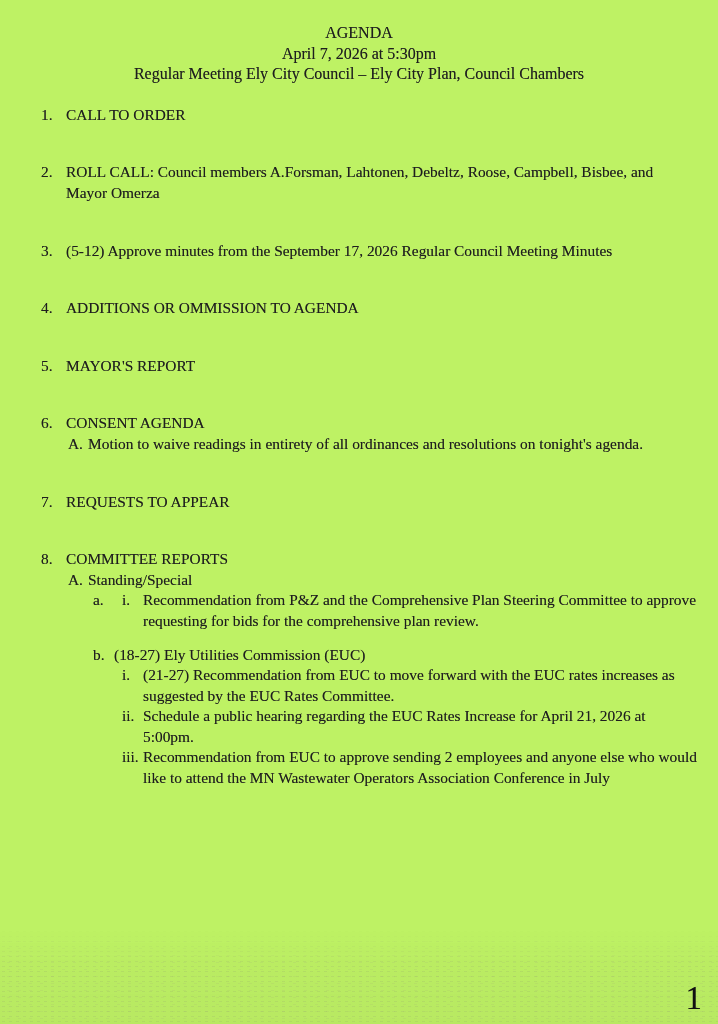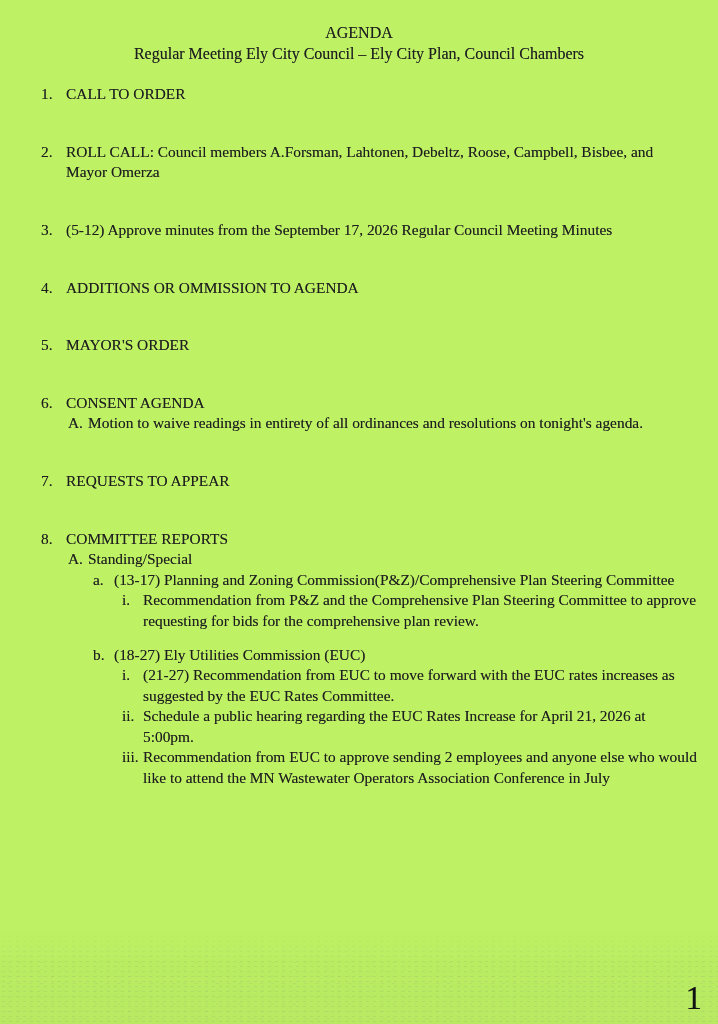--- a/index.html
+++ b/index.html
@@ -84,20 +84,21 @@
     color: #111111;
   }
 </style>
 </head>
 <body>
 
 <div class="page">
 
   <div class="doc-header">
     <div>AGENDA</div>
+    <div>April 7, 2026 at 5:30pm</div>
     <div>Regular Meeting Ely City Council – Ely City Plan, Council Chambers</div>
   </div>
 
   <div class="agenda">
 
     <div class="row item">
       <span class="marker m1">1.</span>
       <div class="content">
         <div>CALL TO ORDER</div>
       </div>
@@ -120,21 +121,21 @@
     <div class="row item">
       <span class="marker m1">4.</span>
       <div class="content">
         <div>ADDITIONS OR OMMISSION TO AGENDA</div>
       </div>
     </div>
 
     <div class="row item">
       <span class="marker m1">5.</span>
       <div class="content">
-        <div>MAYOR'S ORDER</div>
+        <div>MAYOR'S REPORT</div>
       </div>
     </div>
 
     <div class="row item">
       <span class="marker m1">6.</span>
       <div class="content">
         <div>CONSENT AGENDA</div>
         <div class="row l2">
           <span class="marker m2">A.</span>
           <div class="content">Motion to waive readings in entirety of all ordinances and resolutions on tonight's agenda.</div>
@@ -155,21 +156,20 @@
         <div>COMMITTEE REPORTS</div>
 
         <div class="row l2">
           <span class="marker m2">A.</span>
           <div class="content">
             <div>Standing/Special</div>
 
             <div class="row l3">
               <span class="marker m3">a.</span>
               <div class="content">
-                <div>(13-17) Planning and Zoning Commission(P&amp;Z)/Comprehensive Plan Steering Committee</div>
 
                 <div class="row l4">
                   <span class="marker m4">i.</span>
                   <div class="content">Recommendation from P&amp;Z and the Comprehensive Plan Steering Committee to approve requesting for bids for the comprehensive plan review.</div>
                 </div>
               </div>
             </div>
 
             <div class="row l3 gap-before">
               <span class="marker m3">b.</span>

